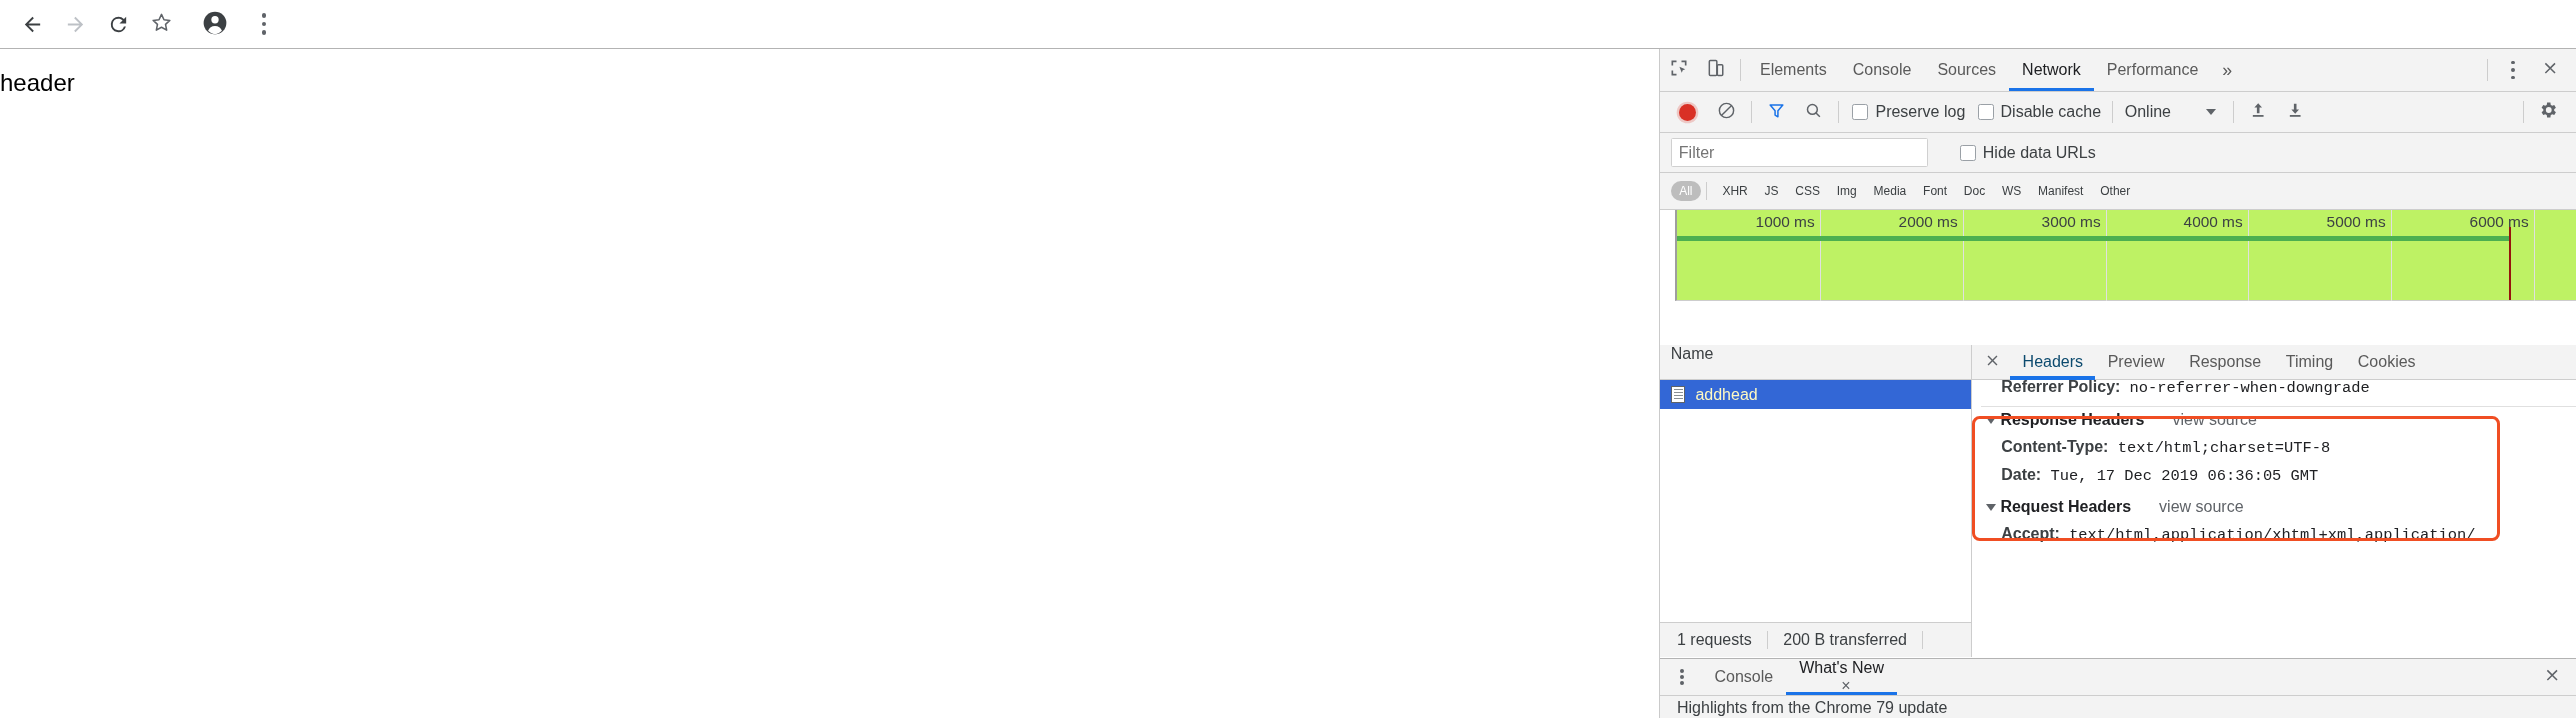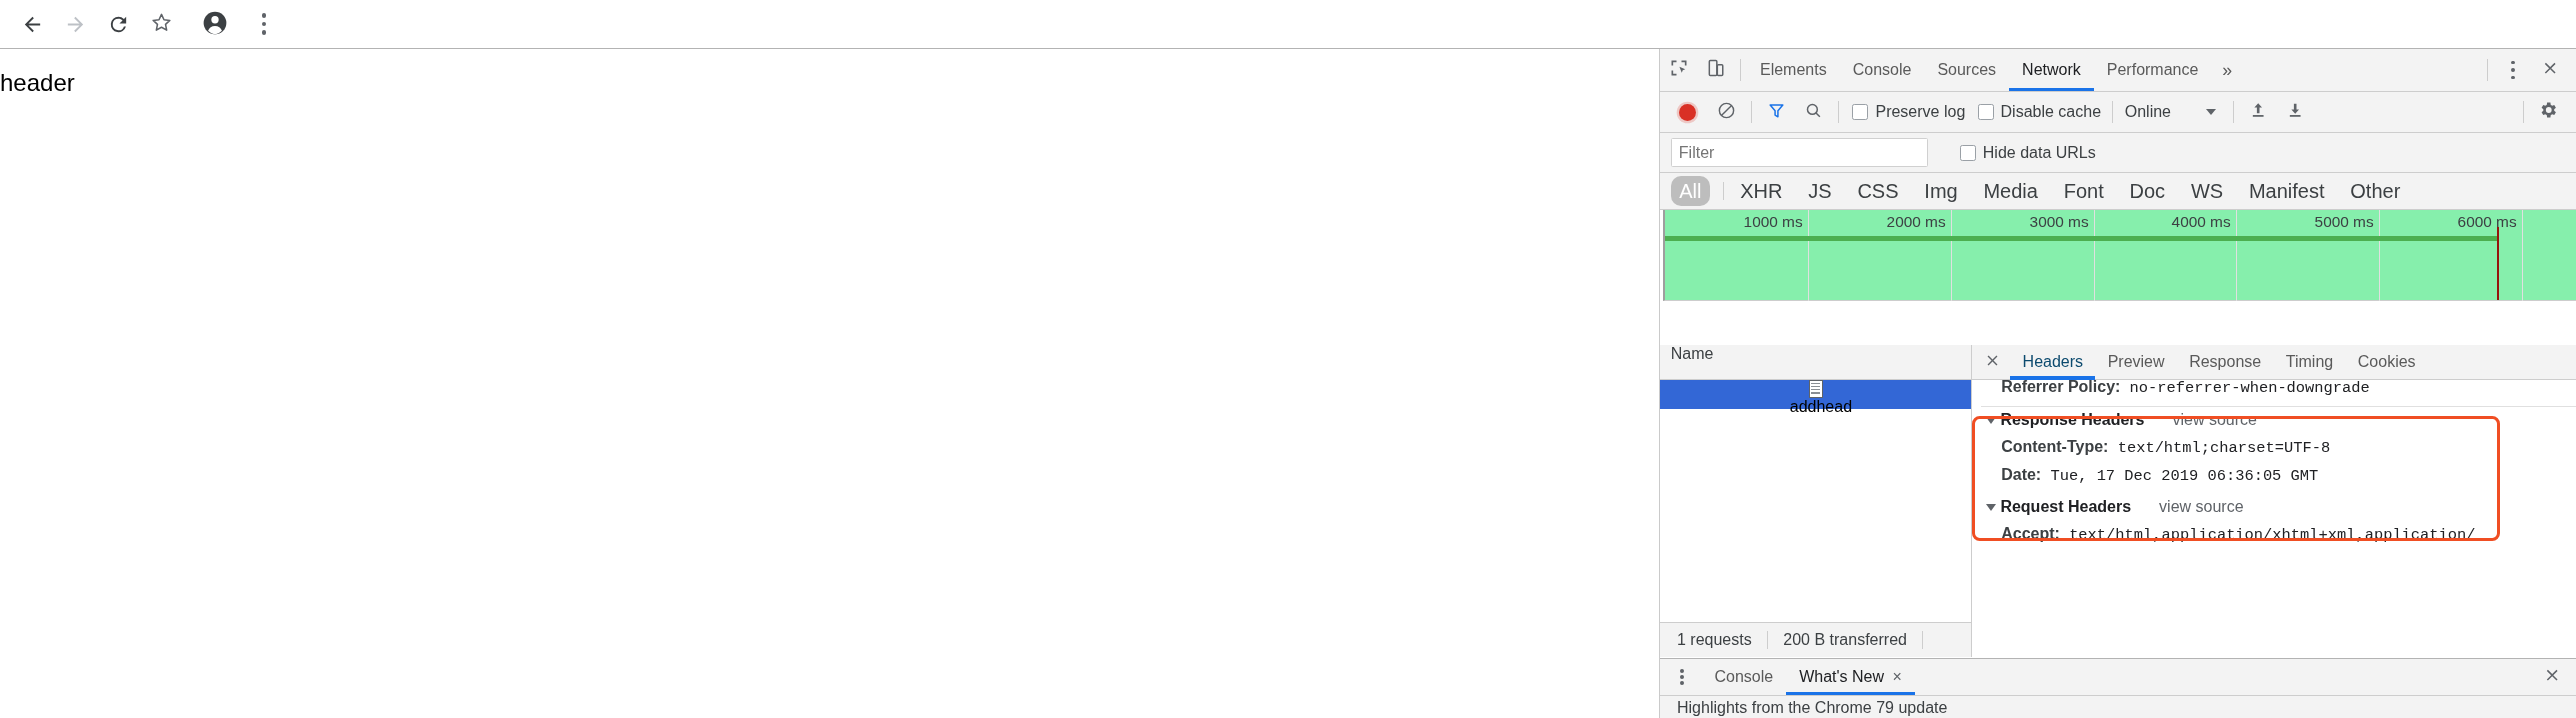--- a/index.html
+++ b/index.html
@@ -171,36 +171,36 @@
 
   
   #type-filter-row {
     height: 37px;
     background: #f3f3f3;
     border-bottom: 0.8px solid #cdcdcd;
     display: flex; align-items: center;
     padding-left: 10.8px;
   }
   .type-chip {
-    font-size: 20px; color: #3c4043;
+    font-size: 12px; color: #3c4043;
     padding: 3.1px 8.4px;
     border-radius: 10px;
-    margin-right: 9px;
+    margin-right: 0;
     white-space: nowrap;
   }
   .type-chip.active { background: #bdbdbd; color:#ffffff; }
   .chip-sep { width:0.8px; height:18.4px; background:#cdcdcd; margin: 0 7.7px 0 4.6px; }
 
   
   #overview {
     height: 91px;
-    background: #86efac;
+    background: #bef264;
     border-bottom: 0.8px solid #cdcdcd;
     position: relative;
-    margin-left: 3px;
+    margin-left: 15px;
     border-left: 2.3px solid #9e9e9e;
   }
   .ruler-tick {
     position: absolute; top: 0; height: 91px;
     border-right: 0.8px solid #e0e0e0;
   }
   .ruler-label {
     position: absolute; top: 3.1px;
     font-size: 15.4px; color: #3c4043;
     transform: translateX(-100%);
@@ -236,21 +236,21 @@
     padding-left: 10.8px;
     font-size: 16px; color: #3c4043;
   }
   #request-list { flex: 1 1 auto; overflow: hidden; }
   .request-row {
     height: 29px;
     display: flex; align-items: center;
     padding-left: 10.8px;
     font-size: 16px;
   }
-  .request-row.selected { background: #3367d6; color: #000000; flex-direction: column; }
+  .request-row.selected { background: #3367d6; color: #fef9c3; }
   .doc-icon {
     width: 14.6px; height: 17.7px;
     background: #ffffff;
     border: 1.2px solid #5f6368;
     margin-right: 10px;
     position: relative;
     flex: none;
   }
   .doc-icon::after {
     content:"";
@@ -367,21 +367,21 @@
   #drawer-menu-icon {
     width: 23px;height:23px;display:flex;flex-direction:column;
     align-items:center;justify-content:center;margin-right:7.7px;
   }
   #drawer-menu-icon i { width:3.8px;height:3.8px;border-radius:50%;background:#5f6368;margin:1.2px 0;display:block; }
   .drawer-tab {
     padding: 0 13px; height: 36px;
     display:flex;align-items:center;
     font-size:16px;color:#5a5a5a;position:relative;white-space:nowrap;
   }
-  .drawer-tab.active { color:#202124; }
+  .drawer-tab.active { color:#202124;flex-direction:column; }
   .drawer-tab.active::after {
     content:"";position:absolute;left:0;right:0;bottom:0;height:3.1px;background:#1a73e8;
   }
   .drawer-tab-close { margin-left: 8.4px; font-size: 16px; color:#5f6368; }
   #drawer-close-btn { margin-left:auto;margin-right:10.8px;width:26px;height:26px;display:flex;align-items:center;justify-content:center;}
   #drawer-content {
     height: 24.6px;
     background: #f3f3f3;
     display: flex; align-items: center;
     padding-left: 17px;

